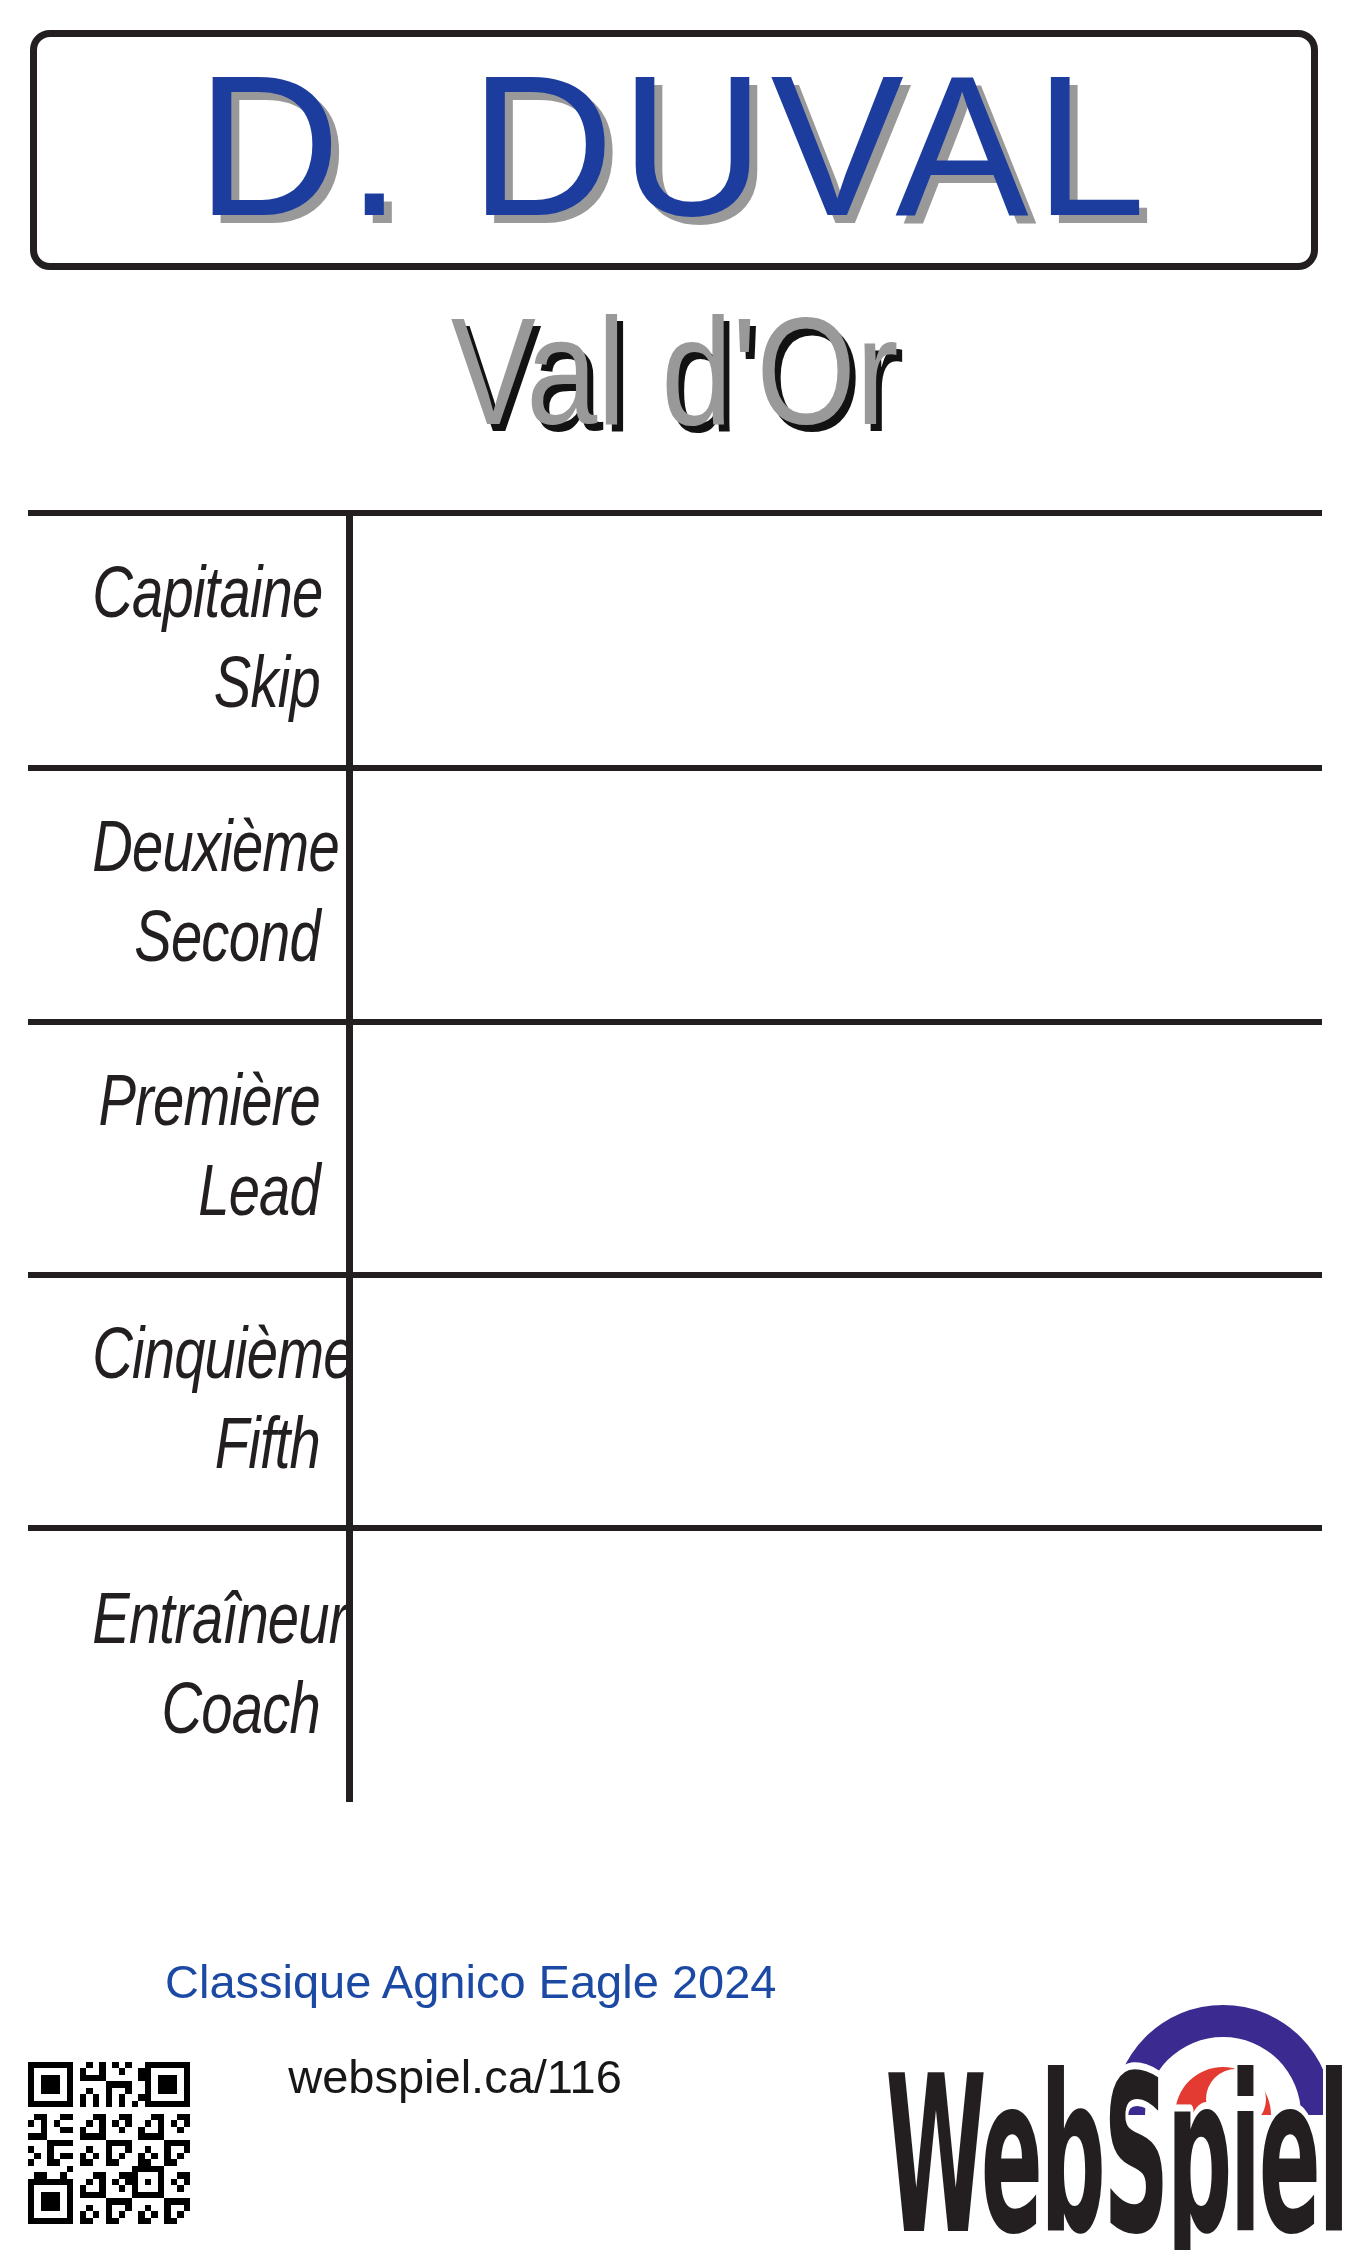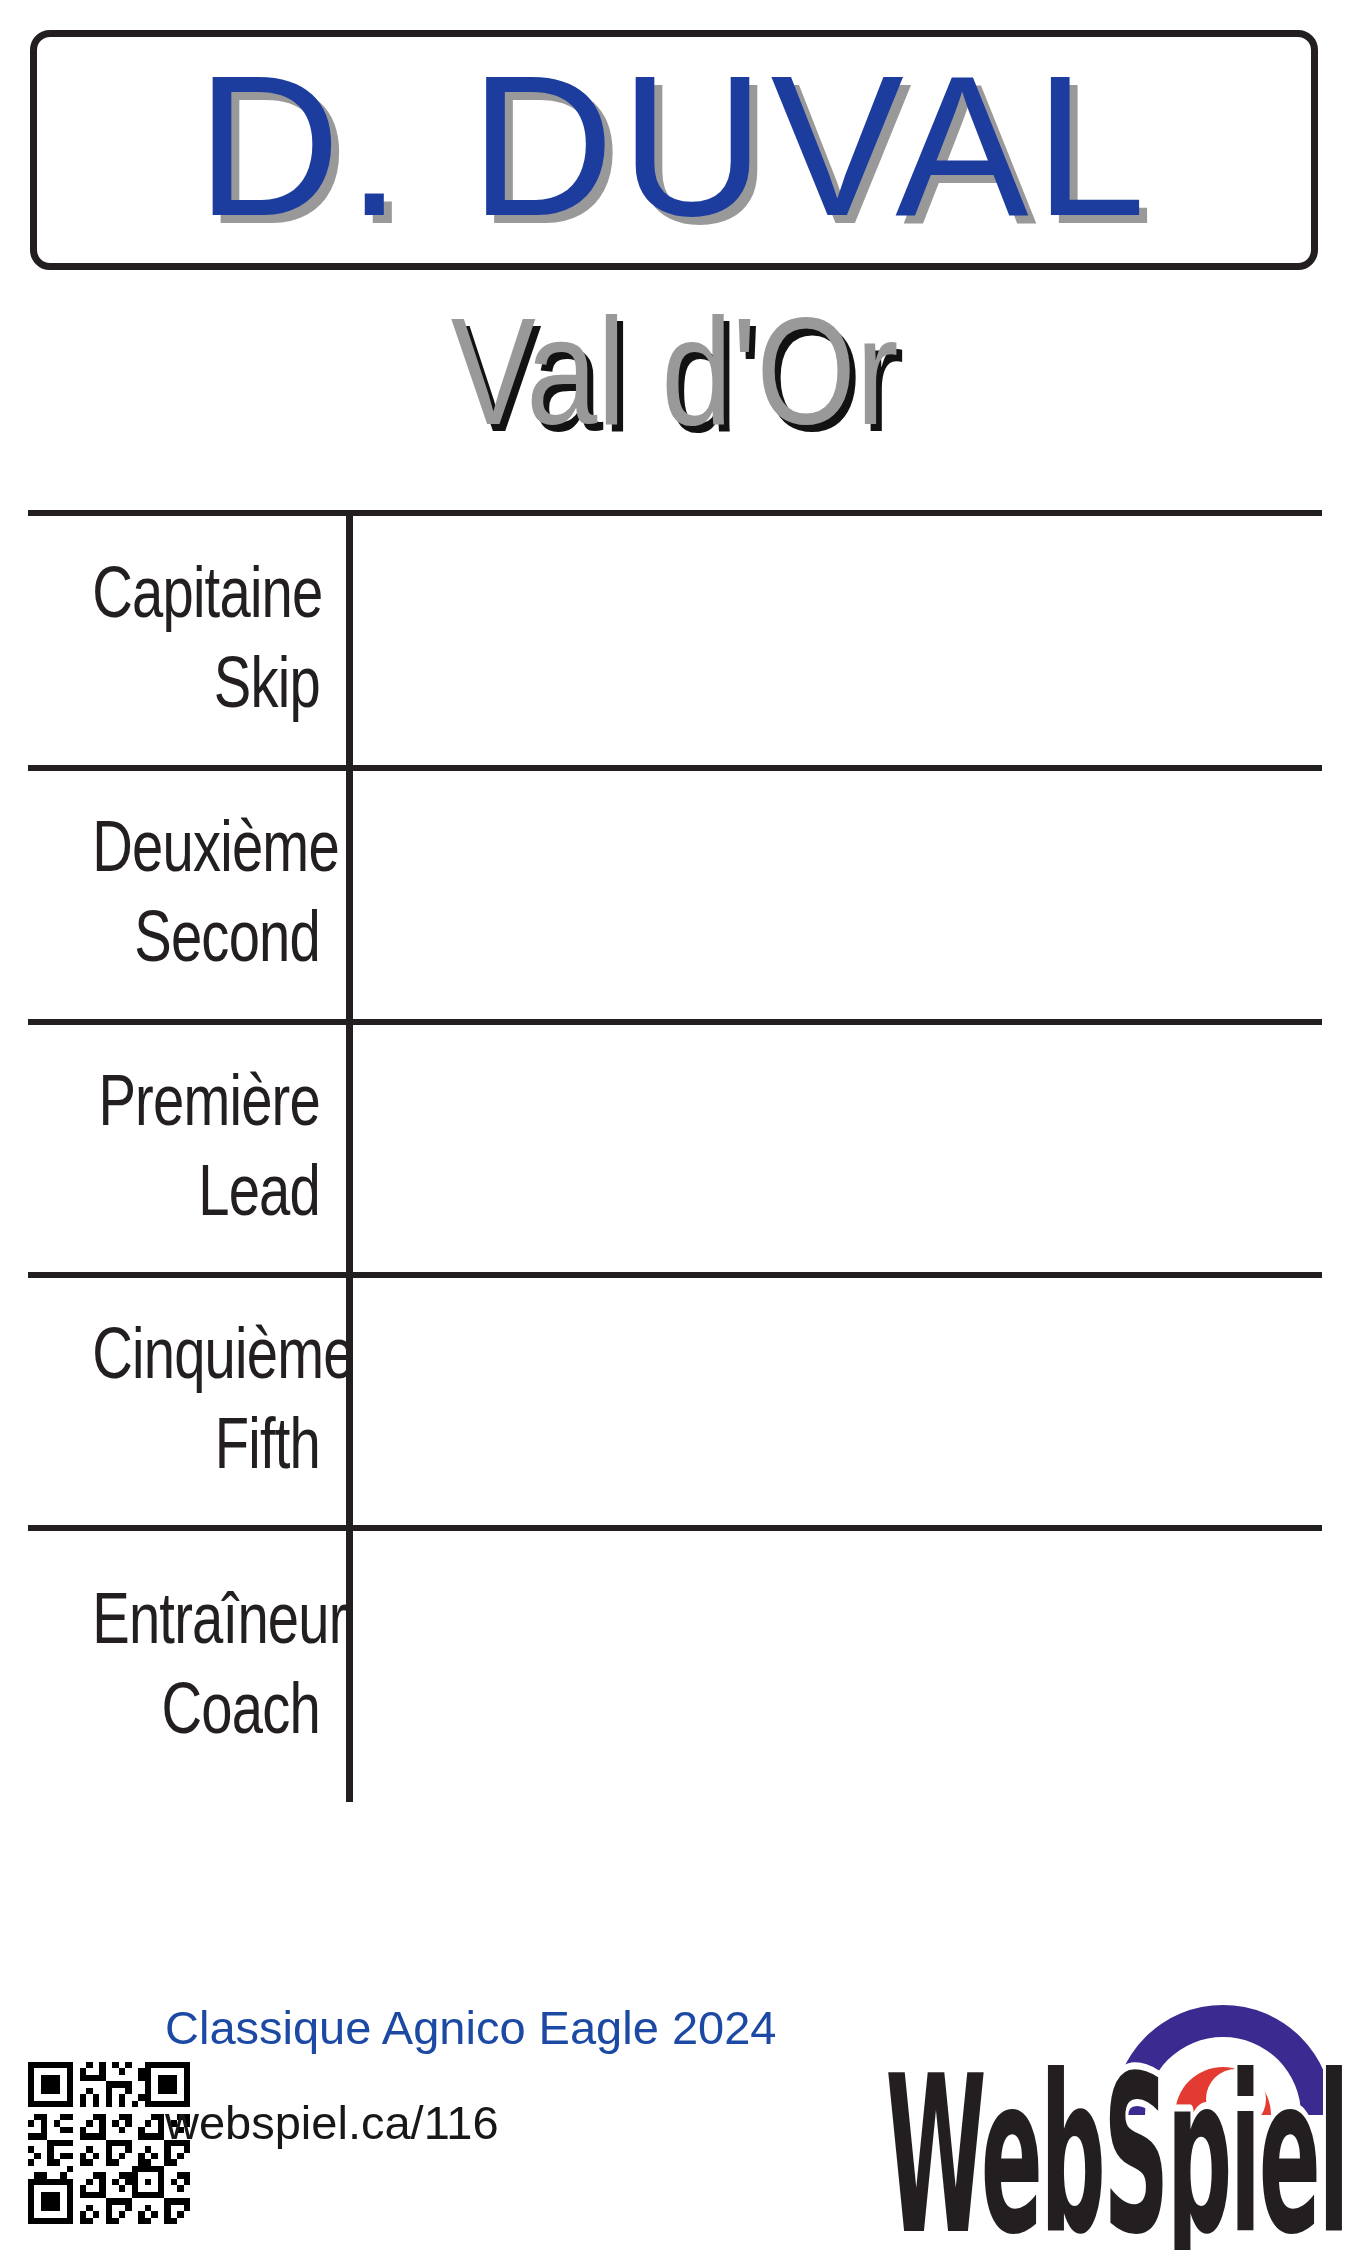--- a/index.html
+++ b/index.html
@@ -20,39 +20,39 @@
   }
   .subtitle-wrap{
     position:absolute;left:0;top:292px;width:1350px;text-align:center;
   }
   .subtitle{
     display:inline-block;font-size:152px;line-height:1.05;color:#999999;
     text-shadow:7px 7px 0 #121212;transform:scaleX(0.84);
     transform-origin:50% 50%;white-space:nowrap;
   }
   
-  .roster{position:absolute;left:28px;top:510px;width:1294px;}
+  .roster{position:absolute;left:28px;top:510px;width:1294px;font-style:italic;}
   .row{display:flex;box-sizing:border-box;border-top:6px solid #231f20;}
   .row.h1{height:255px}.row.h2{height:253px}.row.h3{height:254px}
   .row.h4{height:253px}.row.h5{height:253px}.row.h6{height:277px}
   .pos-label{
     width:325px;box-sizing:border-box;border-right:7px solid #231f20;
     display:flex;flex-direction:column;justify-content:center;
     text-align:right;padding-right:26px;padding-bottom:8px;
   }
   .pos-line{
     display:block;font-size:72px;line-height:90px;color:#231f20;
     transform:scaleX(0.78);transform-origin:100% 50%;white-space:nowrap;
     letter-spacing:-1px;
   }
   .pos-cell{flex:1;}
   
   .qr{position:absolute;left:28px;top:2062px;width:162px;height:162px;}
   .footer-text{
-    position:absolute;left:165px;top:2000px;width:580px;
+    position:absolute;left:165px;top:1954px;width:580px;text-align:center;
   }
   .event-name{
     font-size:47px;line-height:56px;color:#1b49a4;white-space:nowrap;
   }
   .site-url{
     font-size:47px;line-height:56px;color:#171717;margin-top:39px;white-space:nowrap;
   }
   .logo{position:absolute;left:878px;top:1993px;width:472px;height:257px;}
   .logo svg{display:block;}
   .logo-text{

